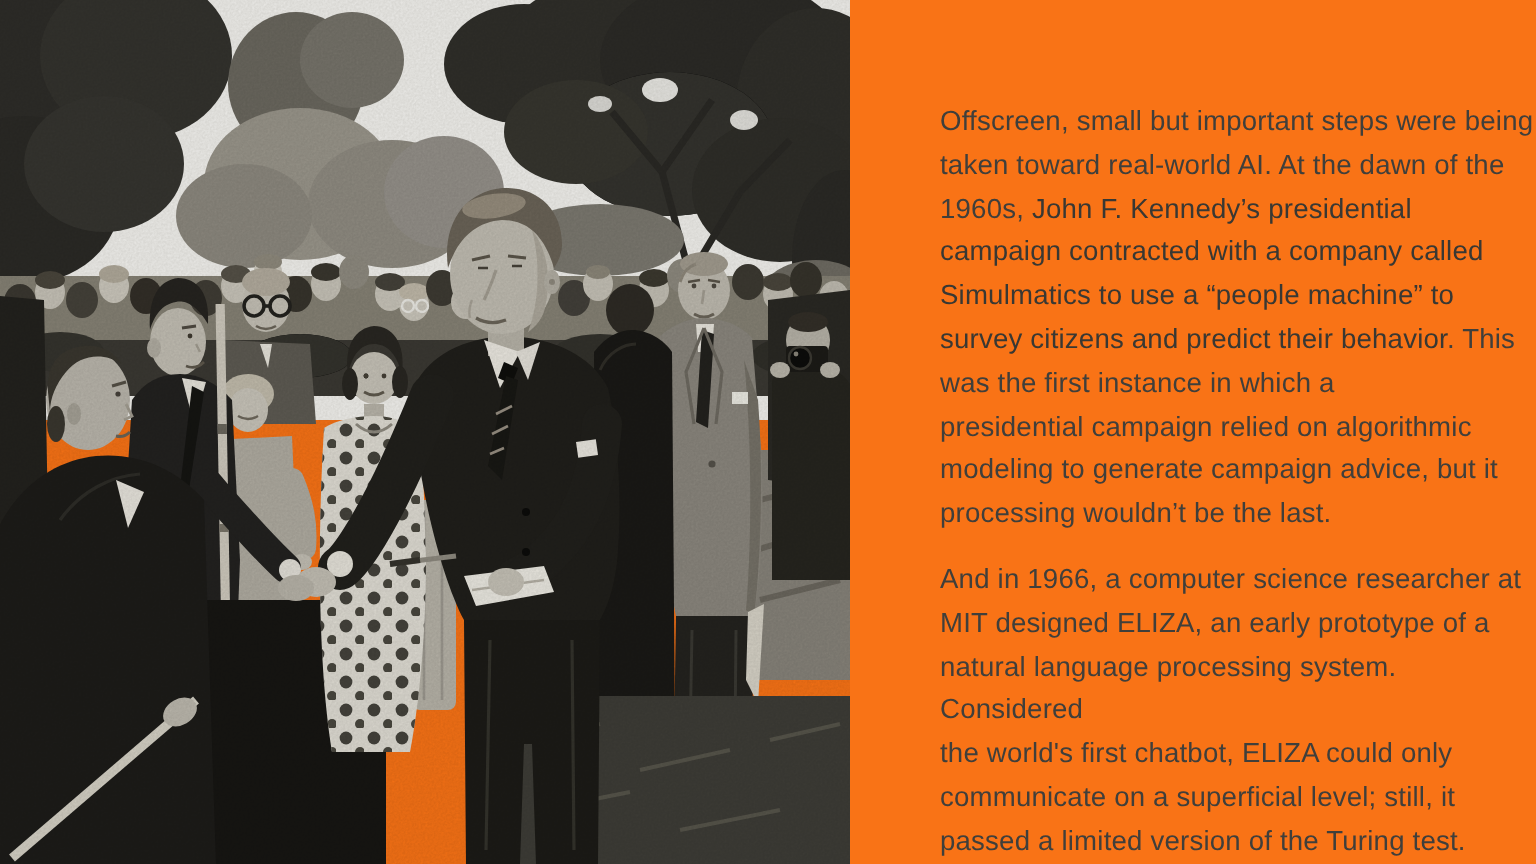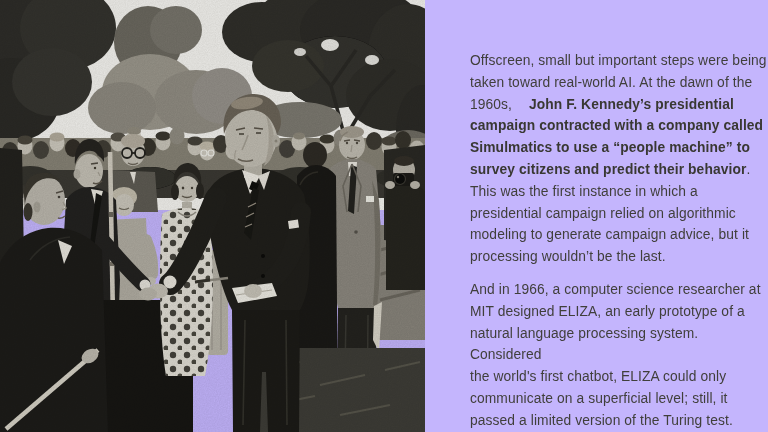--- a/index.html
+++ b/index.html
@@ -1,31 +1,31 @@
 <!DOCTYPE html>
 <html><head>
 <meta charset="utf-8">
 <style>
   * { box-sizing: border-box; margin: 0; padding: 0; }
   html, body { width: 768px; height: 432px; }
   body { font-family: "Liberation Sans", "DejaVu Sans", sans-serif; }
-  .stage { width: 768px; height: 432px; display: flex; background: #c4b5fd; overflow: hidden; }
+  .stage { width: 768px; height: 432px; display: flex; background: #f97316; overflow: hidden; }
   .photo { width: 425px; height: 432px; flex: none; line-height: 0; }
   .photo svg { width: 100%; height: 100%; display: block; }
   .text-panel { flex: 1; padding: 50px 0 0 45px; }
   .text-panel p {
     width: 300px;
     font-size: 13.8px;
     line-height: 21.8px;
     color: #403f3b;
     letter-spacing: 0.1px;
     white-space: pre-line;
     margin: 0 0 11px 0;
   }
-  .text-panel p strong { font-weight: 700; color: #393833; margin-left: 13px; }
+  .text-panel p strong { font-weight: 400; color: #393833; }
 </style>
 </head>
 <body>
 
 <div class="stage">
 
   <figure class="photo">
     <svg viewBox="0 0 425 432" preserveAspectRatio="none" role="img">
       <defs>
         <pattern id="dots" width="14" height="14" patternUnits="userSpaceOnUse">

